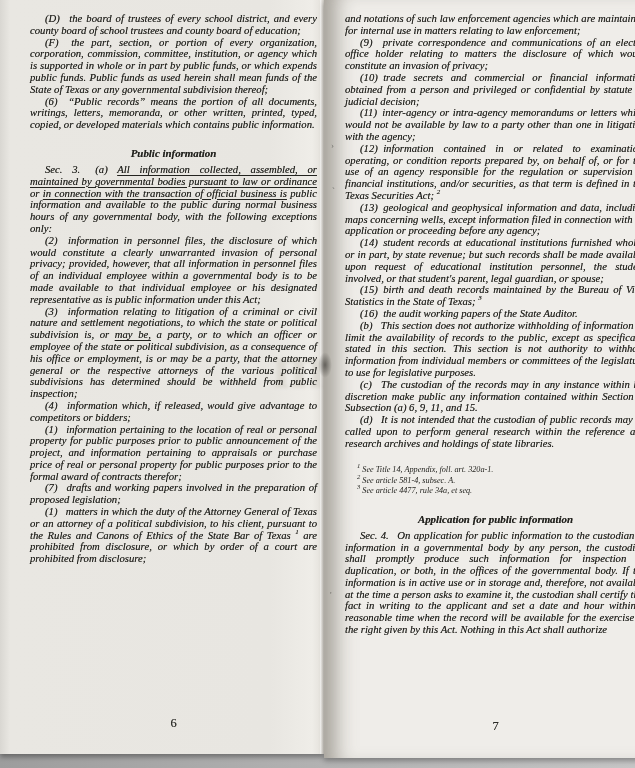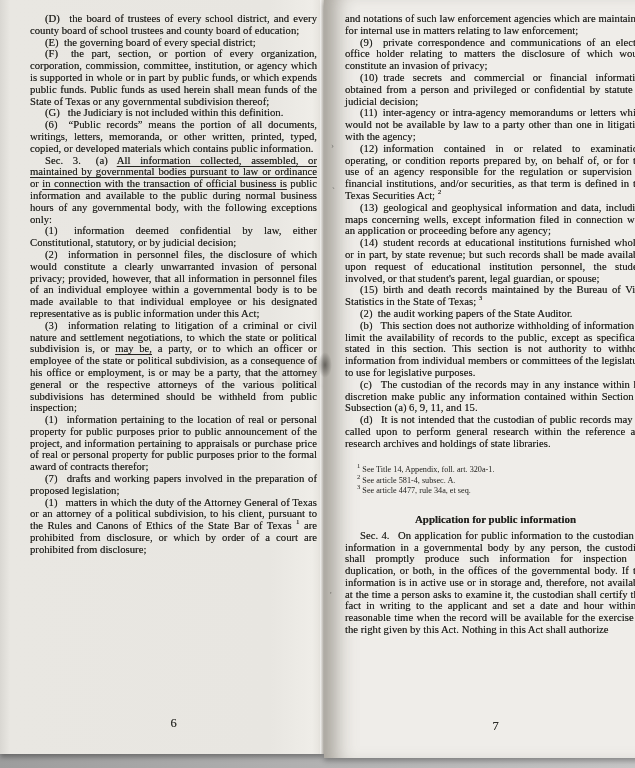--- a/index.html
+++ b/index.html
@@ -16,21 +16,21 @@
   }
   .page-right{
     left:324px;width:362px;height:758px;
     background:#efede9;
     box-shadow:inset 24px 0 20px -12px rgba(105,100,90,0.55), 0 3px 5px rgba(0,0,0,0.3);
   }
   .crease{
     position:absolute;left:320px;top:0;width:4px;height:754px;
     background:linear-gradient(90deg,rgba(255,255,255,0.7),rgba(170,165,155,0.45));
   }
-  .text-col{position:absolute;top:13px;color:#23231f;}
+  .text-col{position:absolute;top:13px;color:#23231f;font-style:italic;}
   .text-col-left{left:30px;width:287px;}
   .text-col-right{left:21px;width:301px;}
   p.para{
     margin:0;text-indent:15px;text-align:justify;
     font-size:10.7px;line-height:11.8px;
     text-shadow:0 0 0.35px rgba(35,35,31,0.65);
   }
   p.para.noindent{text-indent:0;}
   .u{text-decoration:underline;text-decoration-thickness:1.3px;text-underline-offset:1.6px;}
   sup{font-size:7px;line-height:0;vertical-align:super;}
@@ -56,48 +56,47 @@
     background:radial-gradient(ellipse,rgba(40,38,34,0.55),rgba(40,38,34,0) 70%);
   }
 </style>
 </head>
 <body>
 
 <div class="page page-left">
   <div class="bleed">ma</div>
   <div class="text-col text-col-left">
       <p class="para"><span>(D)  the board of trustees of every school district, and every county board of school trustees and county board of education;</span></p>
-      <p class="para"><span>(E) the governing board of every special district;</span></p>
       <p class="para"><span>(F)  the part, section, or portion of every organization, corporation, commission, committee, institution, or agency which is supported in whole or in part by public funds, or which expends public funds. Public funds as used herein shall mean funds of the State of Texas or any governmental subdivision thereof;</span></p>
-      <p class="para"><span>(G)  the Judiciary is not included within this definition.</span></p>
       <p class="para"><span>(6)  “Public records” means the portion of all documents, writings, letters, memoranda, or other written, printed, typed, copied, or developed materials which contains public information.</span></p>
+      <div class="heading">Public information</div>
       <p class="para"><span>Sec. 3.  (a) </span><span class="u">All information collected, assembled, or maintained by governmental bodies pursuant to law or ordinance</span><span> or </span><span class="u">in connection with the transaction of official business is</span><span> public information and available to the public during normal business hours of any governmental body, with the following exceptions only:</span></p>
-      <p class="para"><span>(1)  information deemed confidential by law, either Constitutional, statutory, or by judicial decision;</span></p>
       <p class="para"><span>(2)  information in personnel files, the disclosure of which would constitute a clearly unwarranted invasion of personal privacy; provided, however, that all information in personnel files of an individual employee within a governmental body is to be made available to that individual employee or his designated representative as is public information under this Act;</span></p>
       <p class="para"><span>(3)  information relating to litigation of a criminal or civil nature and settlement negotiations, to which the state or political subdivision is, or </span><span class="u">may be,</span><span> a party, or to which an officer or employee of the state or political subdivision, as a consequence of his office or employment, is or may be a party, that the attorney general or the respective attorneys of the various political subdivisions has determined should be withheld from public inspection;</span></p>
+      <p class="para"><span>(4)  information which, if released, would give advantage to competitors or bidders;</span></p>
       <p class="para"><span>(1)  information pertaining to the location of real or personal property for public purposes prior to public announcement of the project, and information pertaining to appraisals or purchase price of real or personal property for public purposes prior to the formal award of contracts therefor;</span></p>
       <p class="para"><span>(7)  drafts and working papers involved in the preparation of proposed legislation;</span></p>
       <p class="para"><span>(1)  matters in which the duty of the Attorney General of Texas or an attorney of a political subdivision, to his client, pursuant to the Rules and Canons of Ethics of the State Bar of Texas </span><sup>1</sup><span> are prohibited from disclosure, or which by order of a court are prohibited from disclosure;</span></p>
     </div>
   <div class="page-number page-number-left">6</div>
 </div>
 
 <div class="crease"></div>
 
 <div class="page page-right">
   <div class="text-col text-col-right">
       <p class="para noindent"><span>and notations of such law enforcement agencies which are maintained for internal use in matters relating to law enforcement;</span></p>
       <p class="para"><span>(9)  private correspondence and communications of an elected office holder relating to matters the disclosure of which would constitute an invasion of privacy;</span></p>
       <p class="para"><span>(10) trade secrets and commercial or financial information obtained from a person and privileged or confidential by statute or judicial decision;</span></p>
       <p class="para"><span>(11) inter-agency or intra-agency memorandums or letters which would not be available by law to a party other than one in litigation with the agency;</span></p>
       <p class="para"><span>(12) information contained in or related to examination, operating, or condition reports prepared by, on behalf of, or for the use of an agency responsible for the regulation or supervision of financial institutions, and/or securities, as that term is defined in the Texas Securities Act; </span><sup>2</sup></p>
       <p class="para"><span>(13) geological and geophysical information and data, including maps concerning wells, except information filed in connection with an application or proceeding before any agency;</span></p>
       <p class="para"><span>(14) student records at educational institutions furnished wholly, or in part, by state revenue; but such records shall be made available upon request of educational institution personnel, the student involved, or that student's parent, legal guardian, or spouse;</span></p>
       <p class="para"><span>(15) birth and death records maintained by the Bureau of Vital Statistics in the State of Texas; </span><sup>3</sup></p>
-      <p class="para"><span>(2) the audit working papers of the State Auditor.</span></p>
+      <p class="para"><span>(16) the audit working papers of the State Auditor.</span></p>
       <p class="para"><span>(b)  This section does not authorize withholding of information or limit the availability of records to the public, except as specifically stated in this section. This section is not authority to withhold information from individual members or committees of the legislature to use for legislative purposes.</span></p>
       <p class="para"><span>(c)  The custodian of the records may in any instance within his discretion make public any information contained within Section 3, Subsection (a) 6, 9, 11, and 15.</span></p>
       <p class="para"><span>(d)  It is not intended that the custodian of public records may be called upon to perform general research within the reference and research archives and holdings of state libraries.</span></p>
       <div class="footnotes">
         <div><sup>1</sup> See Title 14, Appendix, foll. art. 320a-1.</div>
         <div><sup>2</sup> See article 581-4, subsec. A.</div>
         <div><sup>3</sup> See article 4477, rule 34a, et seq.</div>
       </div>
       <div class="heading">Application for public information</div>
       <p class="para"><span>Sec. 4.  On application for public information to the custodian of information in a governmental body by any person, the custodian shall promptly produce such information for inspection or duplication, or both, in the offices of the governmental body. If the information is in active use or in storage and, therefore, not available at the time a person asks to examine it, the custodian shall certify this fact in writing to the applicant and set a date and hour within a reasonable time when the record will be available for the exercise of the right given by this Act. Nothing in this Act shall authorize</span></p>

